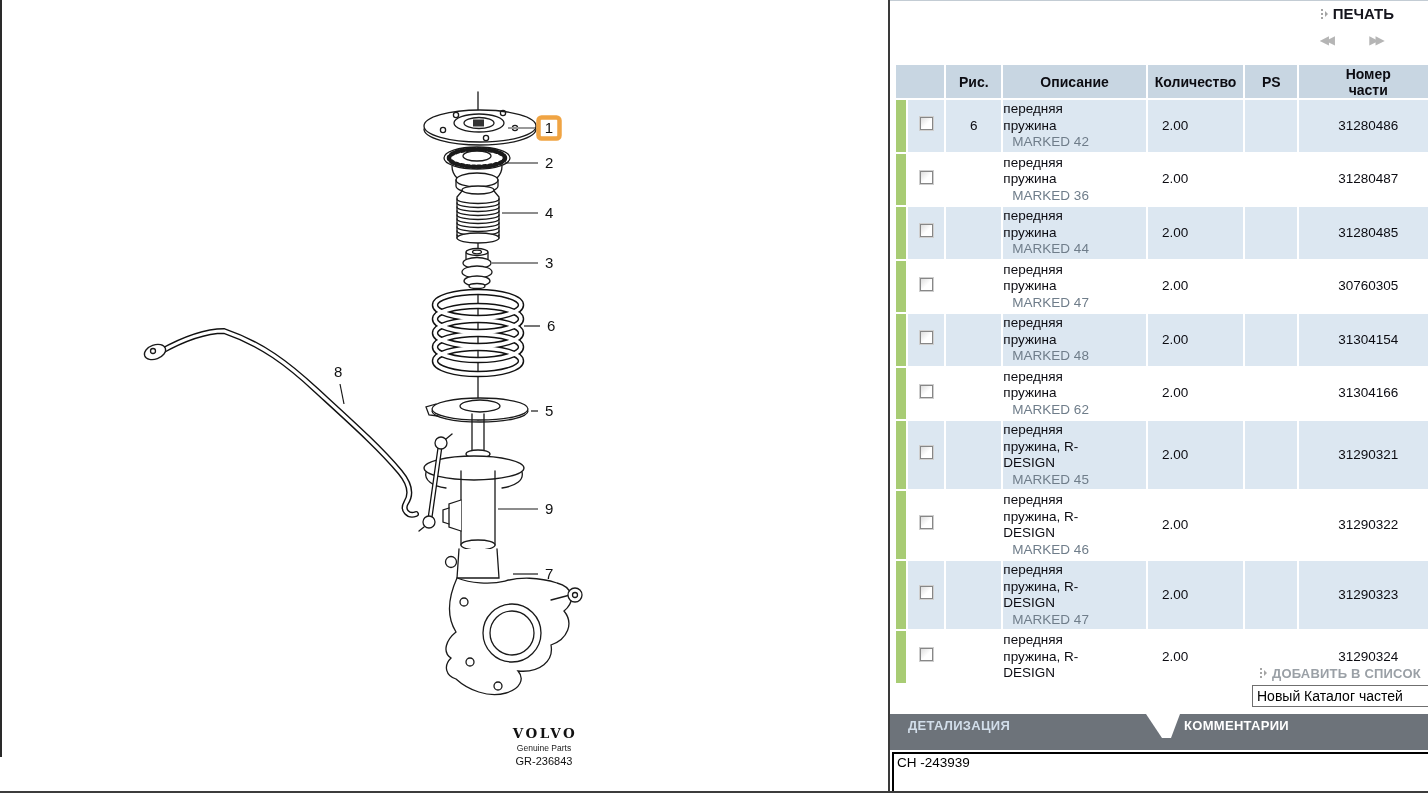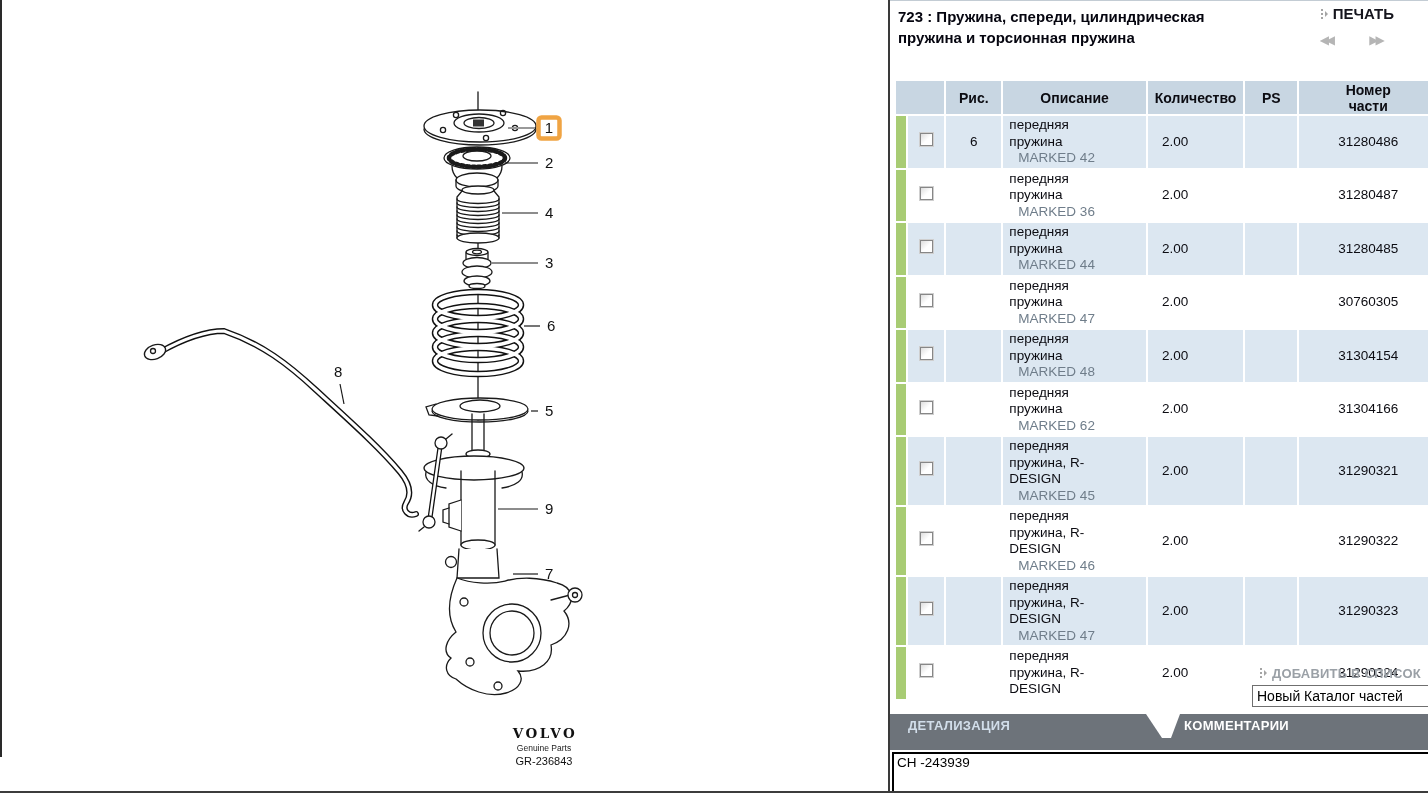--- a/index.html
+++ b/index.html
@@ -36,33 +36,33 @@
   .panel-title{position:absolute;left:8px;top:5px;width:350px;font-size:15px;font-weight:bold;color:#05050f;line-height:21px;}
   .print-area{position:absolute;right:34px;top:4px;text-align:left;}
   .print-link{font-size:15px;font-weight:bold;color:#15151d;cursor:pointer;white-space:nowrap;}
   .nav-arrows{margin-top:11px;display:flex;justify-content:space-between;width:62px;color:var(--color-arrow_gray);font-size:12px;}
   .nav-arrows span{letter-spacing:-3px;cursor:pointer;}
   .list-icon{display:inline-block;position:relative;width:10px;height:10px;margin-right:3px;}
   .list-icon::before{content:"";position:absolute;left:1px;top:0;height:10px;border-left:2px dotted #a5a5a5;}
   .list-icon::after{content:"";position:absolute;left:5px;top:2px;border:3px solid transparent;border-left-color:#a5a5a5;}
 
   
-  .table-wrap{position:absolute;left:4px;top:78px;width:534px;overflow:hidden;}
+  .table-wrap{position:absolute;left:4px;top:62px;width:534px;overflow:hidden;}
   table.parts{border-collapse:separate;border-spacing:2px;table-layout:fixed;width:545px;font-size:13.5px;color:#0c0c12;}
   table.parts th{background:var(--color-header_bg);font-size:14px;font-weight:bold;height:33px;
     text-align:center;vertical-align:middle;white-space:pre-line;line-height:16px;padding:0;}
   col.c-green{width:10px;} col.c-cb{width:36px;} col.c-fig{width:55px;}
   col.c-desc{width:142px;} col.c-qty{width:95px;} col.c-ps{width:52px;} col.c-part{width:137px;}
   td{vertical-align:middle;padding:1px 0;line-height:16.5px;}
   tr.row-blue td{background:var(--color-row_blue);}
   tr.row-white td{background:#ffffff;}
   tr.parts-row td.cell-green{background:var(--color-green);}
   td.cell-cb{text-align:center;}
   td.cell-fig{text-align:center;}
-  td.cell-desc{padding-left:6px;}
+  td.cell-desc{padding-left:0;}
   td.cell-qty{padding-left:14px;}
   td.cell-part{text-align:center;}
   .marked{color:var(--color-marked_gray);padding-left:9px;}
   .checkbox{display:inline-block;width:13px;height:13px;box-sizing:border-box;
     border:1px solid #878787;outline:1px solid #cfcfcf;background:linear-gradient(135deg,#dedede,#ffffff 55%);cursor:pointer;}
 
   
   .add-list{position:absolute;left:369px;top:665px;white-space:nowrap;font-size:13px;font-weight:bold;
     color:var(--color-muted_link);letter-spacing:.2px;cursor:pointer;}
   .catalog-box{position:absolute;left:362px;top:684px;width:210px;height:22px;box-sizing:border-box;
@@ -257,21 +257,20 @@
       <text class="logo-sub" x="544" y="751">Genuine Parts</text>
       <text class="logo-ref" x="544" y="765">GR-236843</text>
     </g>
   </svg>
 </div>
 
 <div class="divider"></div>
 
 <div class="right-pane">
 
-  <div class="panel-title">723 : Пружина, спереди, цилиндрическая пружина и торсионная пружина</div>
 
   <div class="print-area">
     <div class="print-link"><span class="list-icon"></span><span>ПЕЧАТЬ</span></div>
     <div class="nav-arrows">
       <span>◀◀</span>
       <span>▶▶</span>
     </div>
   </div>
 
   <div class="table-wrap">

